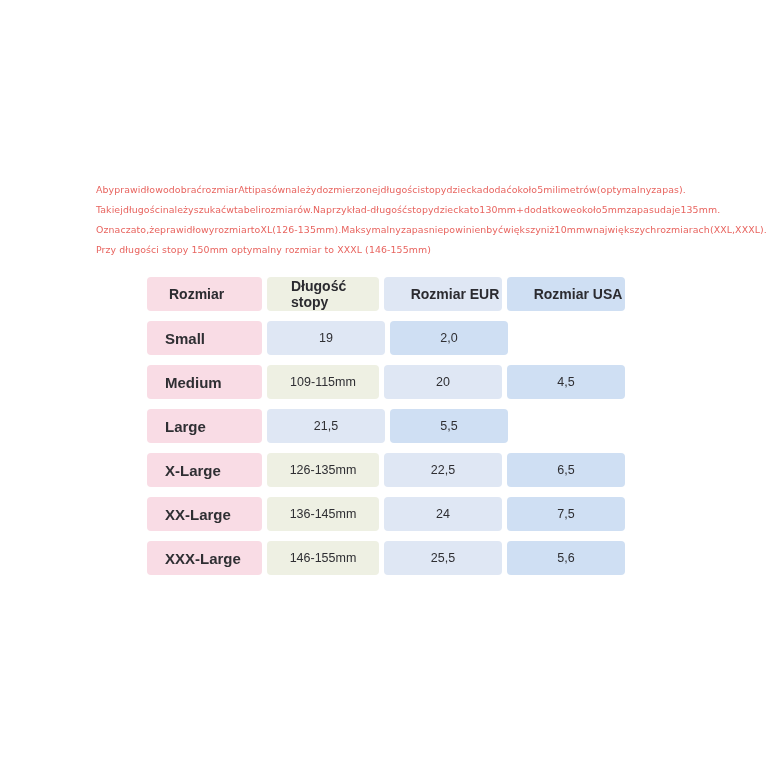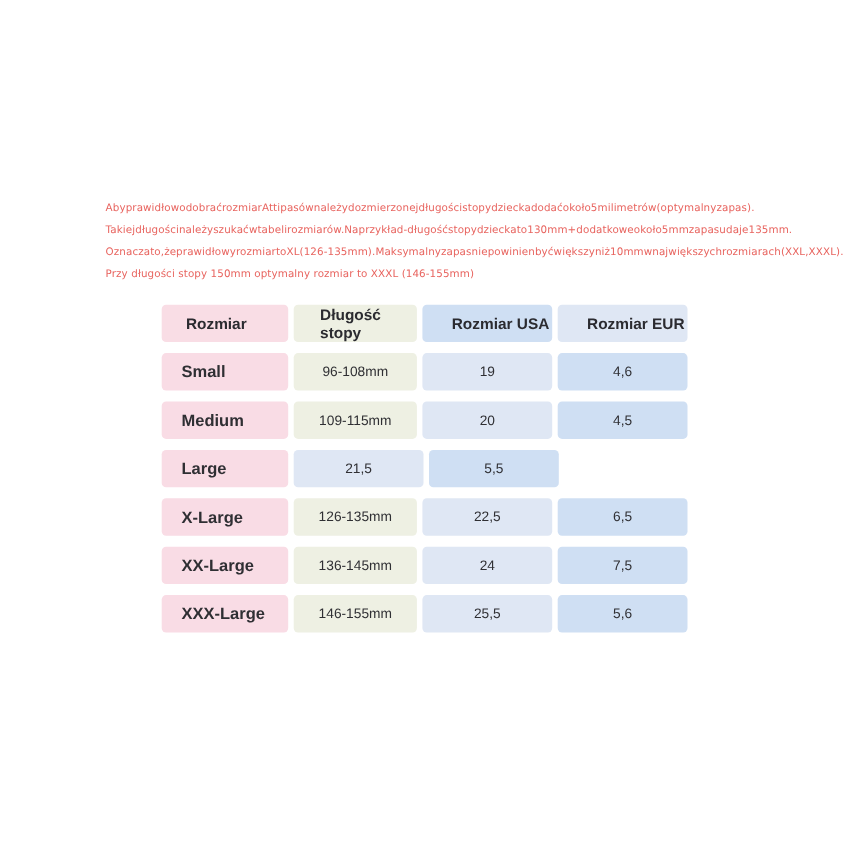--- a/index.html
+++ b/index.html
@@ -167,29 +167,28 @@
         <span>XXXL).</span>
       </div>
     <div class="intro-line">Przy długości stopy 150mm optymalny rozmiar to XXXL (146-155mm)</div>
   </div>
 
   <div class="table">
 
     <div class="row row-head">
       <div class="cell c-size col-pink">Rozmiar</div>
       <div class="cell c-len  col-green">Długość stopy</div>
+      <div class="cell c-eur  col-blue1">Rozmiar EUR</div>
       <div class="cell c-usa  col-blue2">Rozmiar USA</div>
-      <div class="cell c-eur  col-blue1">Rozmiar EUR</div>
     </div>
 
     <div class="row row-body">
       <div class="cell c-size col-pink">Small</div>
-      <div class="cell c-len  col-green">96-108mm</div>
       <div class="cell c-eur  col-blue1">19</div>
-      <div class="cell c-usa  col-blue2">4,6</div>
+      <div class="cell c-usa  col-blue2">2,0</div>
     </div>
 
     <div class="row row-body">
       <div class="cell c-size col-pink">Medium</div>
       <div class="cell c-len  col-green">109-115mm</div>
       <div class="cell c-eur  col-blue1">20</div>
       <div class="cell c-usa  col-blue2">4,5</div>
     </div>
 
     <div class="row row-body">

